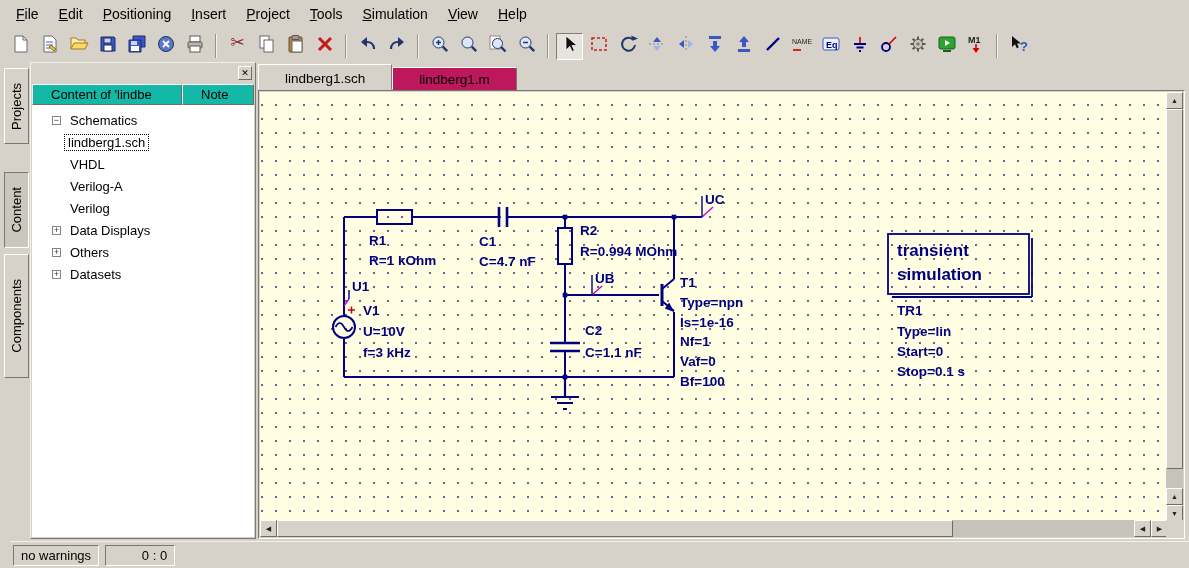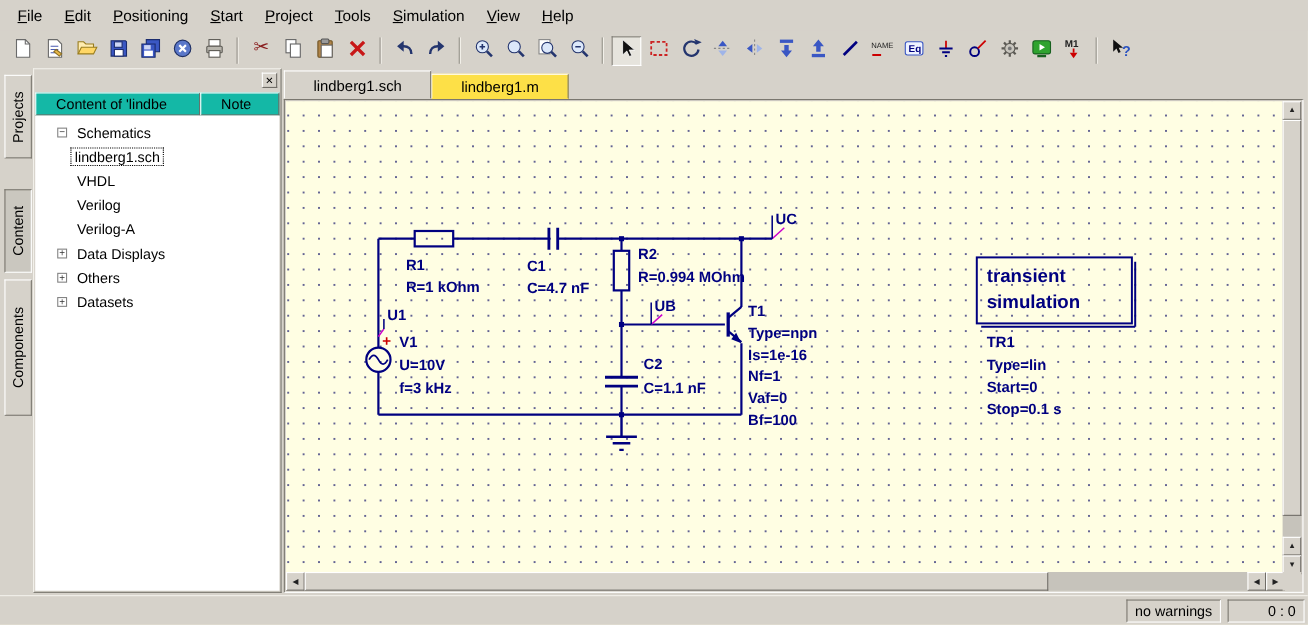--- a/index.html
+++ b/index.html
@@ -37,53 +37,53 @@
   .texp{width:9px;height:9px;border:1px solid #848484;background:#fff;font-size:9px;line-height:7px;text-align:center;color:#333}
   .texp.minus::before{content:"−"}
   .texp.plus::before{content:"+"}
   .titem.child{padding-left:32px}
   .tlabel{padding:0 3px;white-space:nowrap}
   .tlabel.selected{border:1px dotted #000}
 
   
   .main{position:absolute;left:258px;top:64px;right:4px;bottom:29px}
   .tabbar{position:absolute;left:0;top:0;right:0;height:26px;display:flex;align-items:flex-end}
-  .dtab{padding:4px 26px 5px;border:1px solid;border-color:#ffffff #7a776f transparent #ffffff;background:#fde047;font-size:13.5px;height:23px;cursor:default;white-space:nowrap}
+  .dtab{padding:4px 26px 5px;border:1px solid;border-color:#ffffff #7a776f transparent #ffffff;background:#be185d;font-size:13.5px;height:23px;cursor:default;white-space:nowrap}
   .dtab.active{height:26px;background:#d6d2ca;padding-top:6px;z-index:2;border-bottom-color:#d6d2ca}
   .canvas-frame{position:absolute;left:0;top:26px;right:0;bottom:0;border:1px solid;border-color:#7a776f #ffffff #ffffff #7a776f;background:#d6d2ca;z-index:1}
   .canvas{position:absolute;left:1px;top:1px;width:908px;height:430px;background-color:#fffee3;background-image:radial-gradient(circle,rgba(55,55,125,.78) 1px,transparent 1.35px);background-size:14px 14px;background-position:9px 6px;overflow:hidden}
   svg.schem{position:absolute;left:0;top:0}
   .schem text{font-family:"Liberation Sans",sans-serif;font-size:13.5px;font-weight:600;fill:#000080}
   .schem text.sim-title{font-size:17px;font-weight:700}
 
   
   .vscroll{position:absolute;right:1px;top:1px;width:17px;height:430px;background:#c6c3bb}
   .hscroll{position:absolute;left:1px;bottom:1px;height:17px;width:908px;background:#c6c3bb}
   .corner{position:absolute;right:1px;bottom:1px;width:17px;height:17px;background:#d6d2ca}
   .sbtn{position:absolute;width:17px;height:17px;background:#d6d2ca;border:1px solid;border-color:#ffffff #6f6c66 #6f6c66 #ffffff;display:flex;align-items:center;justify-content:center;font-size:7px;color:#222;cursor:default}
   .gl-up::before{content:"▲"}
   .gl-down::before{content:"▼"}
   .gl-left::before{content:"◀"}
   .gl-right::before{content:"▶"}
   .vthumb{position:absolute;left:0;width:17px;top:17px;height:360px;background:#d6d2ca;border:1px solid;border-color:#ffffff #6f6c66 #6f6c66 #ffffff}
   .hthumb{position:absolute;top:0;height:17px;left:17px;width:676px;background:#d6d2ca;border:1px solid;border-color:#ffffff #6f6c66 #6f6c66 #ffffff}
 
   
-  .statusbar{position:absolute;left:0;right:0;bottom:0;height:27px;border-top:1px solid #f2f0ea;display:flex;align-items:center;justify-content:flex-end;gap:6px;padding:0 3px}
+  .statusbar{position:absolute;left:10px;right:0;bottom:0;height:27px;border-top:1px solid #f2f0ea;display:flex;align-items:center;justify-content:flex-start;gap:6px;padding:0 3px}
   .status-box{height:21px;border:1px solid;border-color:#7a776f #ffffff #ffffff #7a776f;background:#d6d2ca;padding:2px 7px;font-size:13px;white-space:nowrap}
   .status-box.pos{width:70px;text-align:right}
 </style>
 </head>
 <body>
 
 <div class="menubar">
   <span class="menu-item">File</span>
   <span class="menu-item">Edit</span>
   <span class="menu-item">Positioning</span>
-  <span class="menu-item">Start</span>
+  <span class="menu-item">Insert</span>
   <span class="menu-item">Project</span>
   <span class="menu-item">Tools</span>
   <span class="menu-item">Simulation</span>
   <span class="menu-item">View</span>
   <span class="menu-item">Help</span>
 </div>
 
 <div class="toolbar">
   <div class="tbtn">
       <svg width="20" height="20">
@@ -327,25 +327,25 @@
       </div>
       <div class="titem child">
         <span class="tlabel selected">lindberg1.sch</span>
       </div>
       <div class="titem">
         <span class="tslot"></span>
           <span class="tlabel">VHDL</span>
       </div>
       <div class="titem">
         <span class="tslot"></span>
+          <span class="tlabel">Verilog-A</span>
+      </div>
+      <div class="titem">
+        <span class="tslot"></span>
           <span class="tlabel">Verilog</span>
-      </div>
-      <div class="titem">
-        <span class="tslot"></span>
-          <span class="tlabel">Verilog-A</span>
       </div>
       <div class="titem">
         <span class="tslot">
             <span class="texp plus"></span>
           </span>
         <span class="tlabel">Data Displays</span>
       </div>
       <div class="titem">
         <span class="tslot">
             <span class="texp plus"></span>

